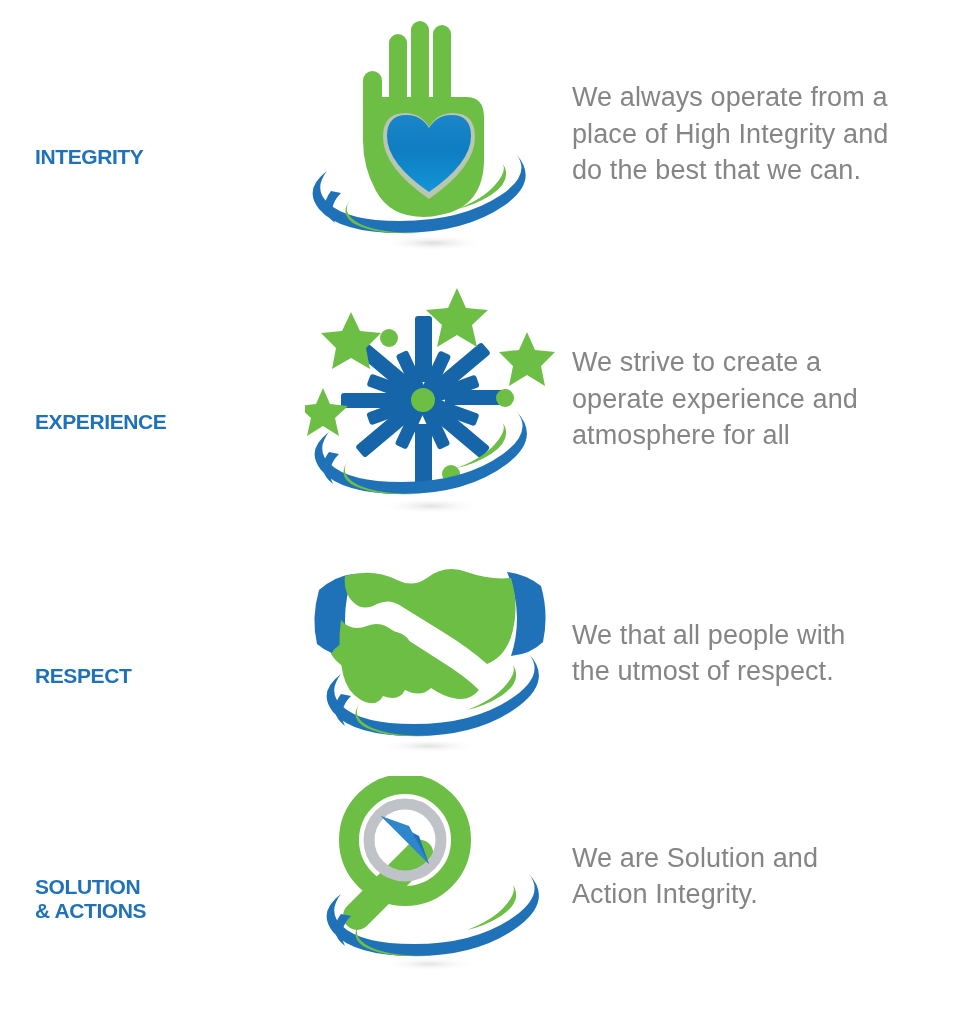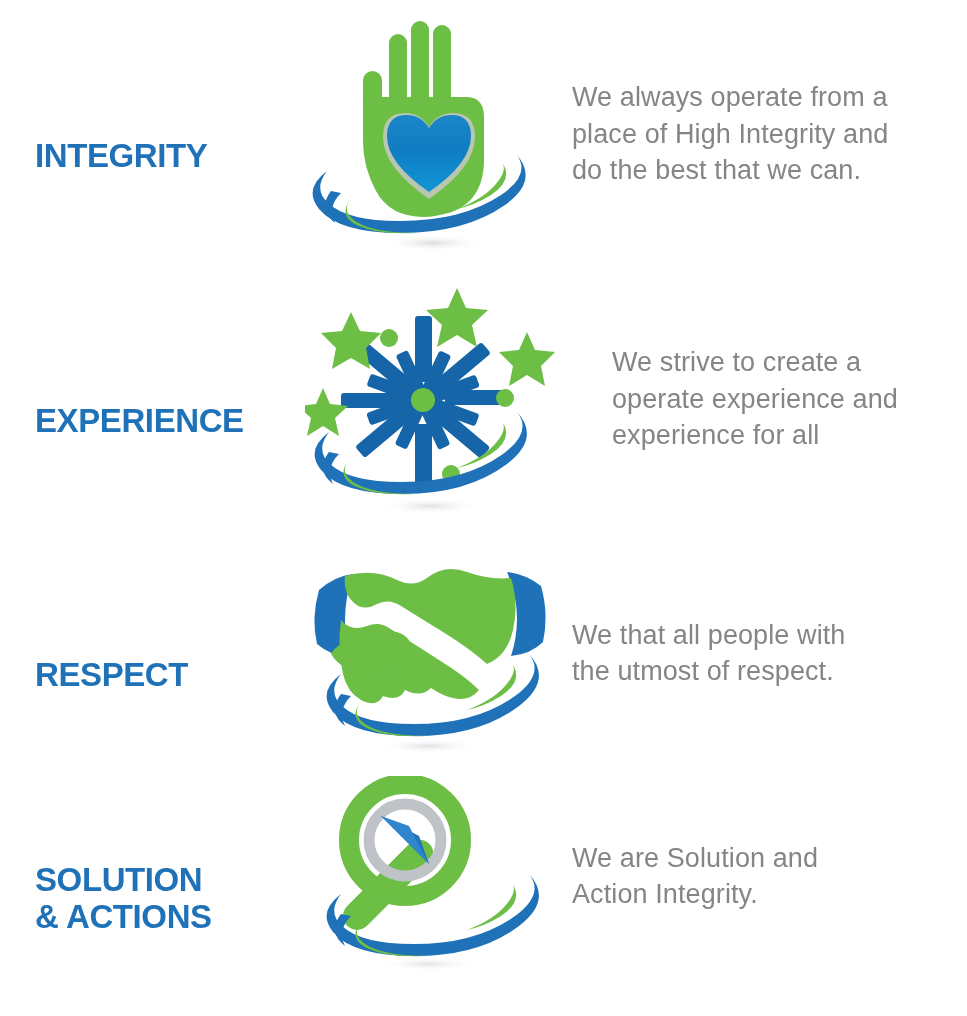--- a/index.html
+++ b/index.html
@@ -27,21 +27,21 @@
     display: flex;
     align-items: center;
   }
   .row-label {
     width: 290px;
     flex: 0 0 290px;
     padding-left: 35px;
     box-sizing: border-box;
     color: #1f72b8;
     font-weight: bold;
-    font-size: 33px;
+    font-size: 21px;
     letter-spacing: -0.4px;
     line-height: 1.12;
     text-transform: uppercase;
     margin-top: 45px;
   }
   .row-icon {
     width: 280px;
     flex: 0 0 280px;
     display: flex;
     align-items: center;
@@ -58,21 +58,21 @@
   }
   .icon-svg { display: block; }
 
   
   #row-integrity { top: 0px;   height: 268px; }
   #row-experience{ top: 268px; height: 262px; }
   #row-respect   { top: 530px; height: 246px; align-items: center; }
   #row-solution  { top: 776px; height: 200px; }
 
   #row-integrity .row-desc  { padding-left: 2px; }
-  #row-experience .row-desc { padding-left: 2px; margin-left: 40px; }
+  #row-experience .row-desc { padding-left: 2px; }
   #row-respect .row-desc    { padding-left: 2px; }
   #row-solution .row-desc   { padding-left: 2px; }
 
   .desc-line { display: block; white-space: nowrap; }
   .label-line { display: block; white-space: nowrap; }
 </style>
 </head>
 <body>
 
 <div class="values-board">
@@ -199,21 +199,21 @@
         <path d="M212 138 q24 26 -10 52 q-40 30 -104 30 q-62 0 -82 -24 q-16 -20 8 -38 q-14 18 1 32 q19 18 72 18 q62 0 101 -28 q30 -22 14 -42 Z" fill="#1f72b8"></path>
         <path d="M24 178 q-14 18 4 32 q-8 -16 6 -30 Z" fill="#1f72b8"></path>
 
         <path d="M196 146 q14 18 -10 34 q-16 10 -34 14 q26 -10 38 -24 q14 -16 6 -24 Z" fill="#6cbe45"></path>
         <path d="M44 186 q-10 12 4 22 q18 12 62 12 q-44 2 -64 -10 q-14 -10 -2 -24 Z" fill="#6cbe45"></path>
       </svg>
     </div>
     <div class="row-desc">
       <span class="desc-line">We strive to create a</span>
       <span class="desc-line">operate experience and</span>
-      <span class="desc-line">experience for all</span>
+      <span class="desc-line">atmosphere for all</span>
     </div>
   </div>
 
   <div class="value-row" id="row-respect">
     <div class="row-label">
       <span class="label-line">RESPECT</span>
     </div>
     <div class="row-icon">
       <svg class="icon-svg" width="250" height="215" viewBox="0 0 250 215" aria-hidden="true">
         <defs>

